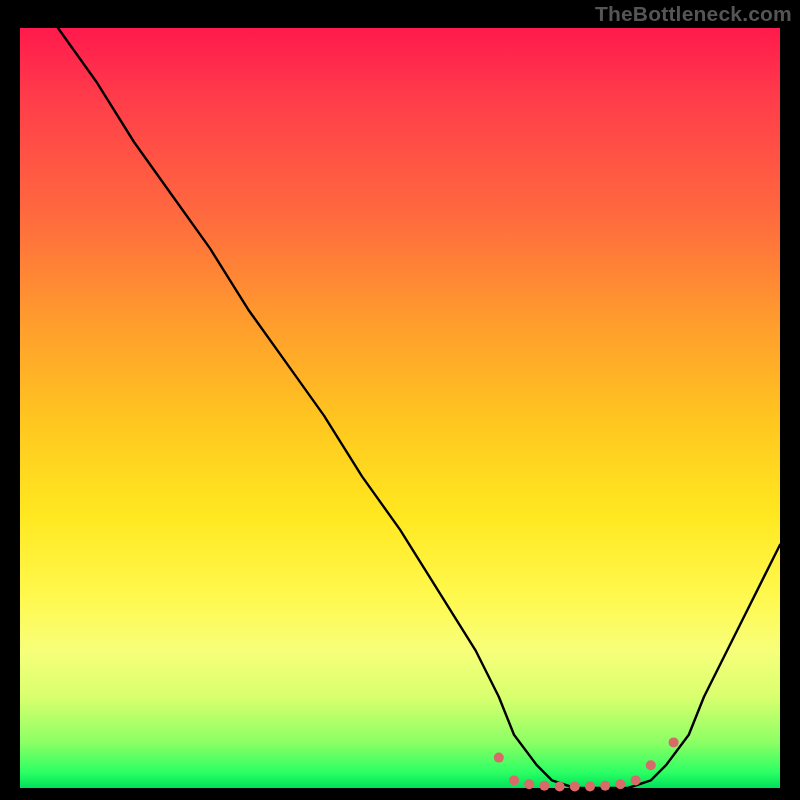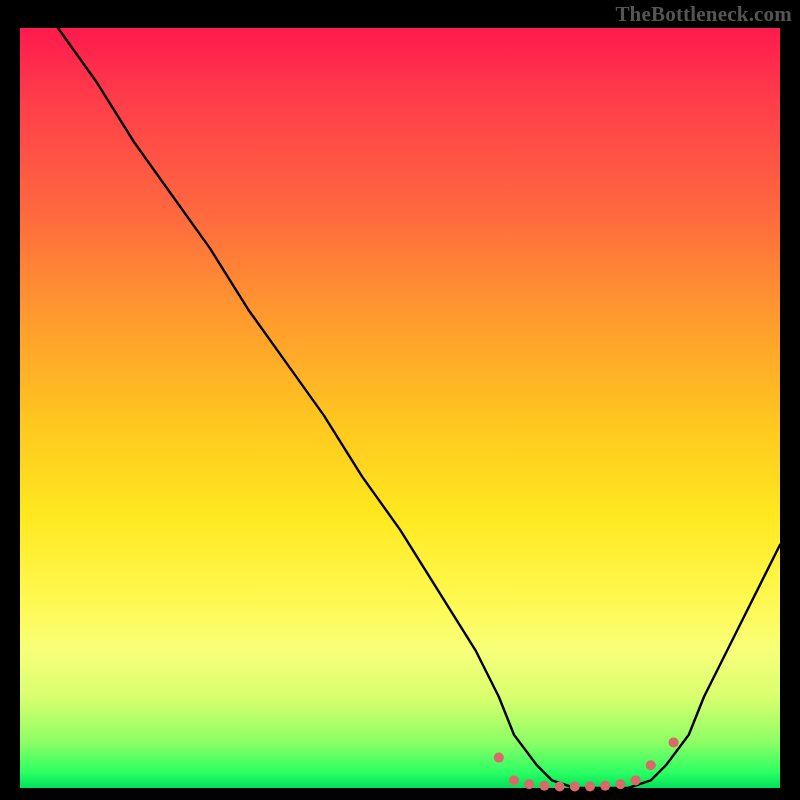--- a/index.html
+++ b/index.html
@@ -9,21 +9,20 @@
     height: 800px;
     background: #000;
     font-family: Arial, Helvetica, sans-serif;
     overflow: hidden;
   }
   .container {
     position: relative;
     width: 800px;
     height: 800px;
     background: #000;
-    font-family: Liberation Serif, serif;
   }
   .watermark {
     position: absolute;
     top: 2px;
     right: 8px;
     color: #555;
     font-size: 21px;
     font-weight: 600;
     letter-spacing: 0.2px;
     z-index: 10;

